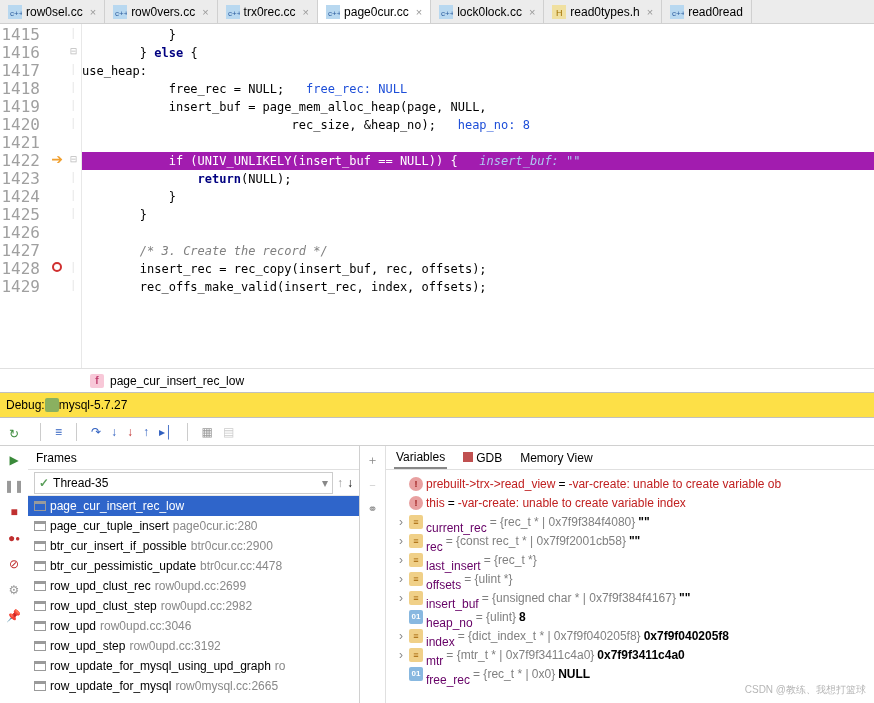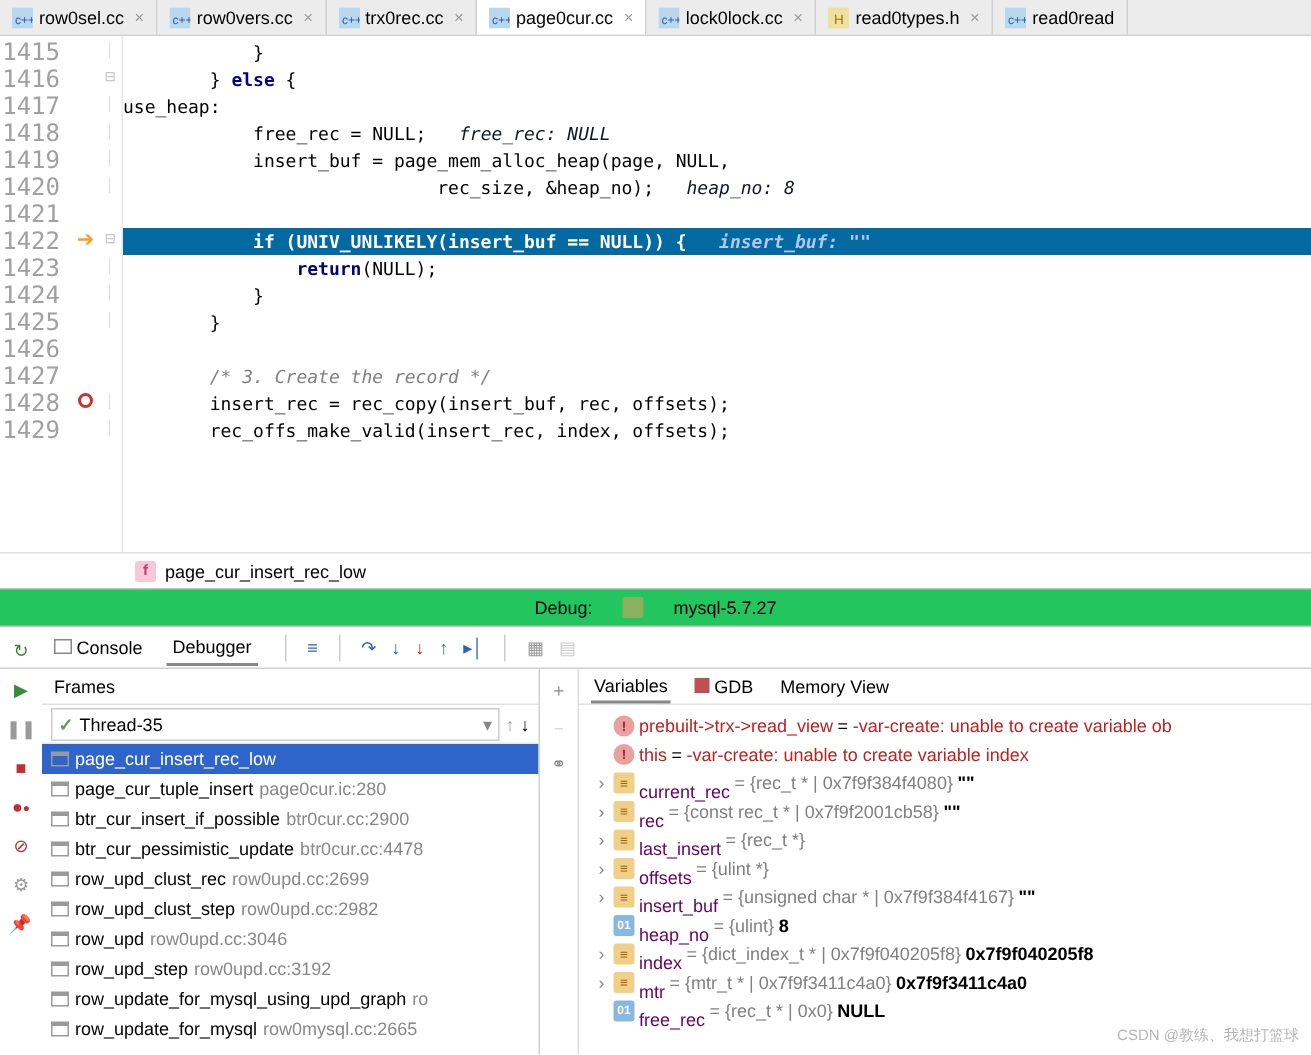--- a/index.html
+++ b/index.html
@@ -13,28 +13,28 @@
 .gutter { width: 48px; text-align: right; color: #a0a0a0; font-family: monospace; font-size: 16px; padding-top: 2px; background: #fff; }
 .gutter div { height: 18px; line-height: 18px; padding-right: 8px; }
 .markcol { width: 18px; background: #fff; }
 .markcol div { height: 18px; display: flex; align-items: center; justify-content: center; }
 .arrow-exec { color: #f0a030; font-size: 14px; }
 .bp { width: 10px; height: 10px; border: 2px solid #d03030; border-radius: 50%; }
 .foldcol { width: 16px; border-right: 1px solid #e8e8e8; }
 .foldcol div { height: 18px; display: flex; align-items: center; justify-content: center; color: #bbb; font-size: 9px; }
 .code { flex: 1; font-family: monospace; font-size: 12px; padding-top: 2px; overflow: hidden; }
 .line { height: 18px; line-height: 18px; white-space: pre; }
-.line.hl { background: #0369a1; color: #fff; font-weight: bold; }
+.line.hl { background: #a21caf; color: #fff; }
 .c-kw { color: #000080; font-weight: bold; }
 .c-cm { color: #808080; font-style: italic; }
 .c-hi { color: #b0c8f0; font-style: italic; }
-.line .c-hi2 { color: #0f172a; font-style: italic; }
+.line .c-hi2 { color: #1d4ed8; }
 .breadcrumb { height: 24px; border-top: 1px solid #e0e0e0; display: flex; align-items: center; padding-left: 90px; gap: 6px; }
 .bc-ico { width: 14px; height: 14px; background: #f8c8d8; color: #c04070; border-radius: 2px; display: inline-flex; align-items: center; justify-content: center; font-size: 10px; font-weight: bold; }
-.debugbar { height: 26px; background: #22c55e; border-top: 1px solid #c0c0c0; border-bottom: 1px solid #c0c0c0; display: flex; align-items: center; padding: 0 6px; gap: 20px; justify-content: center; }
+.debugbar { height: 26px; background: #fde047; border-top: 1px solid #c0c0c0; border-bottom: 1px solid #c0c0c0; display: flex; align-items: center; padding: 0 6px; gap: 0; }
 .dbg-ico { width: 14px; height: 14px; background: #8ab060; border-radius: 2px; display: inline-block; }
 .toolbar2 { height: 28px; display: flex; align-items: center; border-bottom: 1px solid #d0d0d0; }
 .sidecol { width: 28px; display: flex; flex-direction: column; align-items: center; gap: 10px; padding-top: 6px; }
 .sidecol .ico { width: 16px; height: 16px; display: flex; align-items: center; justify-content: center; cursor: pointer; }
 .tbtabs { display: flex; gap: 12px; align-items: center; }
 .tbtab { padding: 4px 4px; cursor: pointer; }
 .tbtab.active { border-bottom: 2px solid #888; }
 .tbicons { display: flex; gap: 10px; margin-left: 14px; align-items: center; }
 .tbicons span { cursor: pointer; }
 .sep { width: 1px; height: 18px; background: #ccc; margin: 0 4px; }
@@ -236,24 +236,20 @@
 <div class="debugbar">
   <span>Debug:</span>
   <span class="dbg-ico"></span>
   <span>mysql-5.7.27</span>
 </div>
 
 <div class="toolbar2">
   <div class="sidecol" style="height:28px;padding-top:4px;flex-direction:row;width:auto;padding-left:6px;">
     <span class="ico green">↻</span>
   </div>
-  <div class="tbtabs" style="margin-left:10px;">
-    <span class="tbtab"><span style="display:inline-block;width:12px;height:10px;border:1px solid #888;margin-right:3px;"></span><span>Console</span></span>
-    <span class="tbtab active">Debugger</span>
-  </div>
   <div class="tbicons">
     <span class="sep"></span>
     <span class="blue">≡</span>
     <span class="sep"></span>
     <span class="dn">↷</span>
     <span class="dn">↓</span>
     <span class="dnr">↓</span>
     <span class="up">↑</span>
     <span class="blue">▸│</span>
     <span class="sep"></span>

